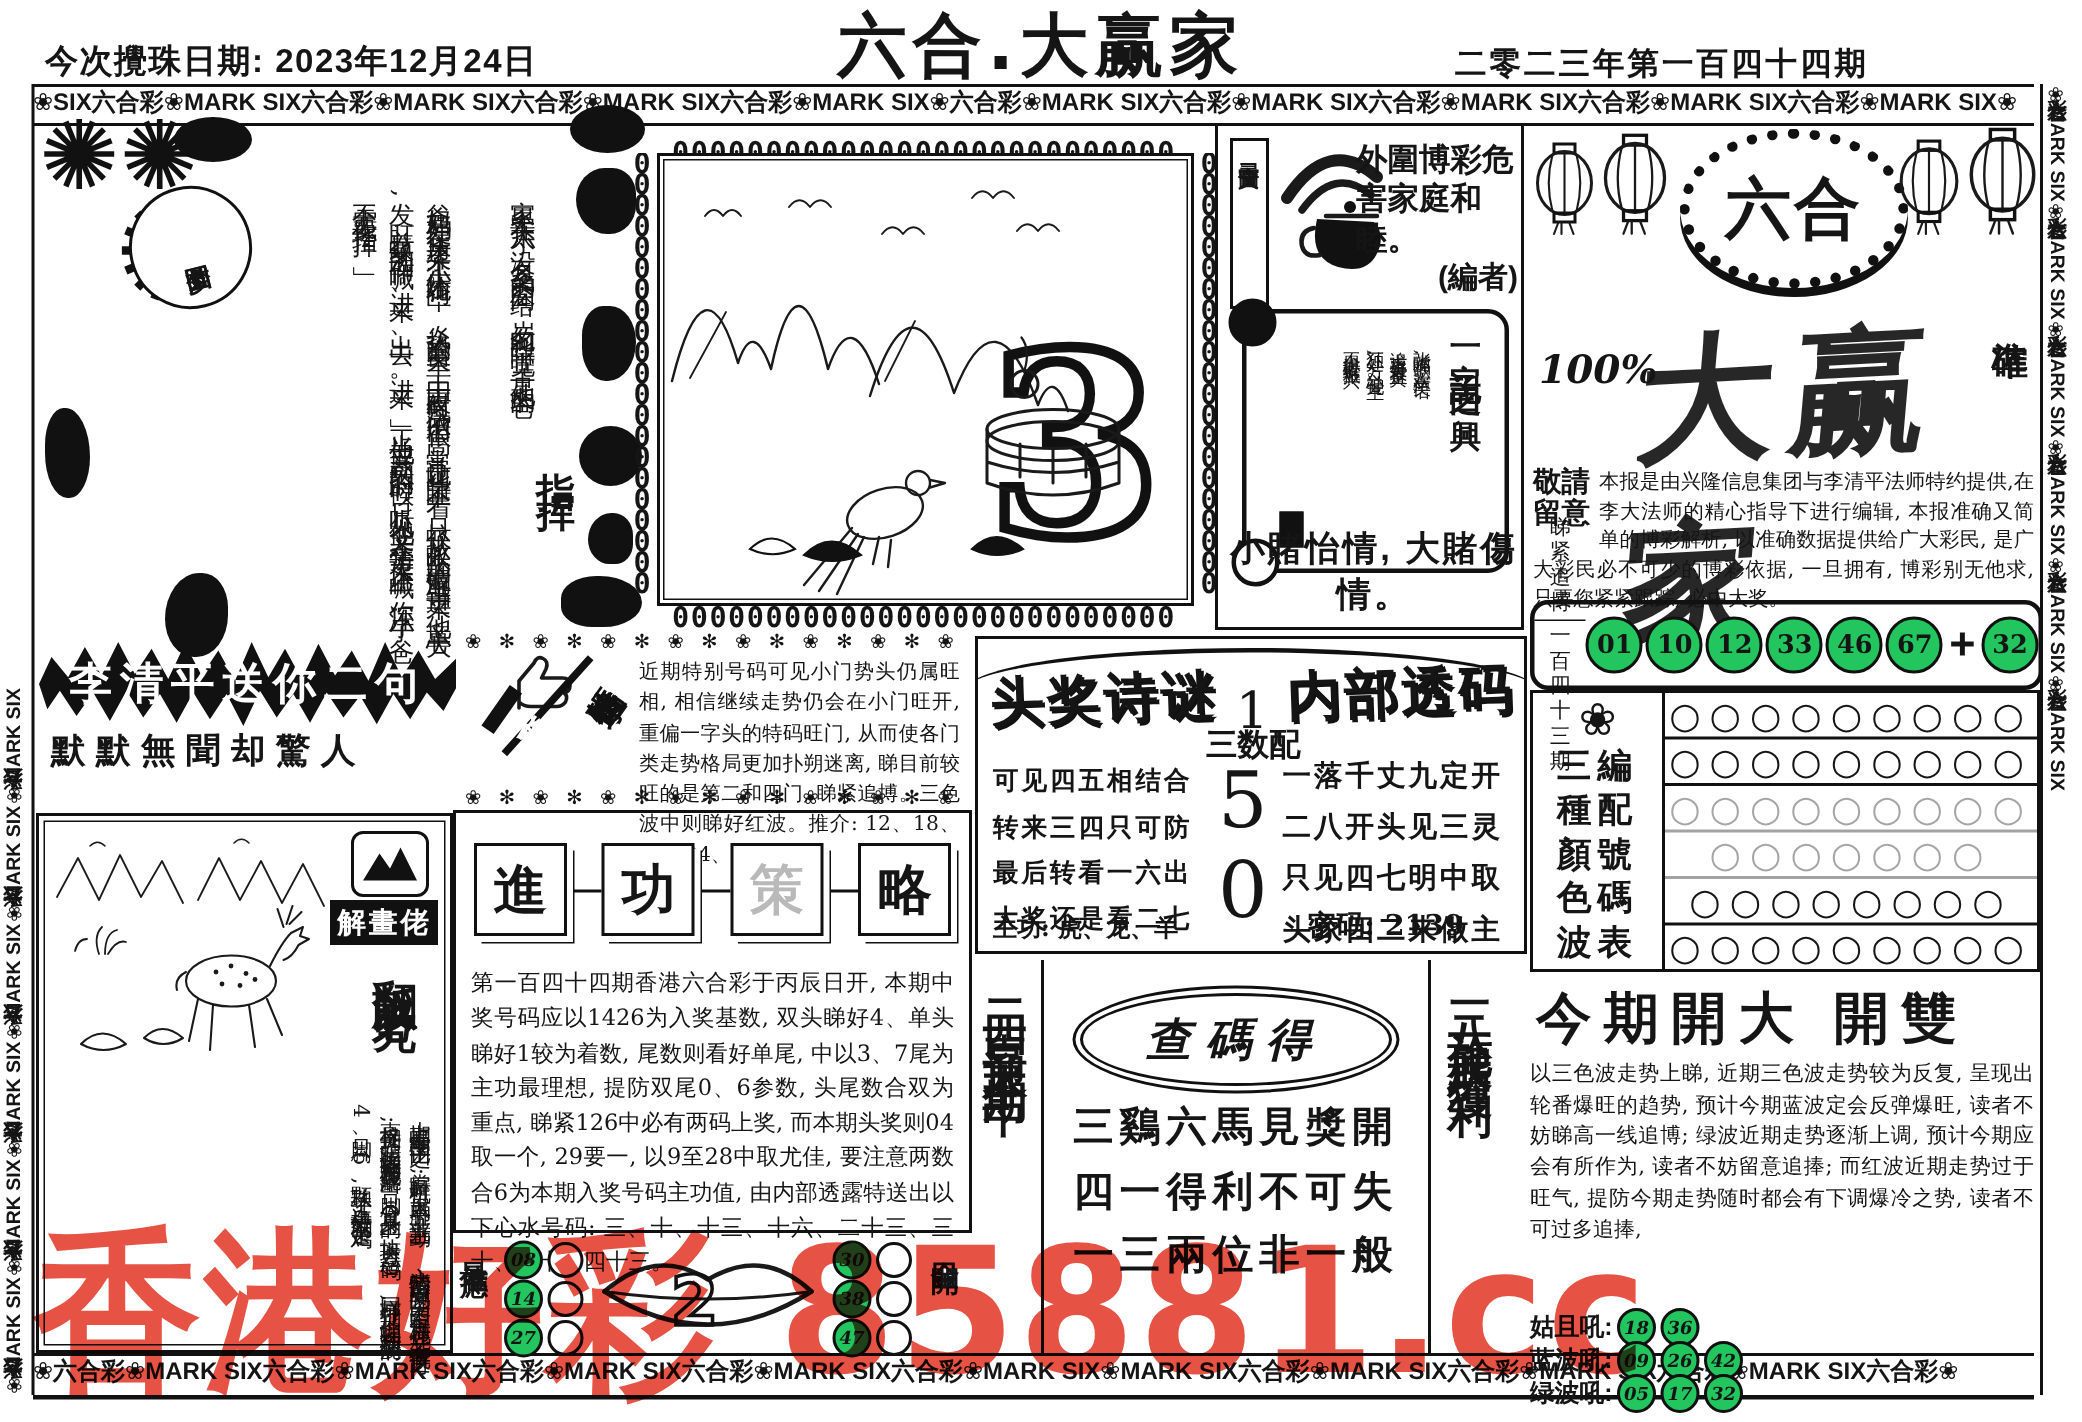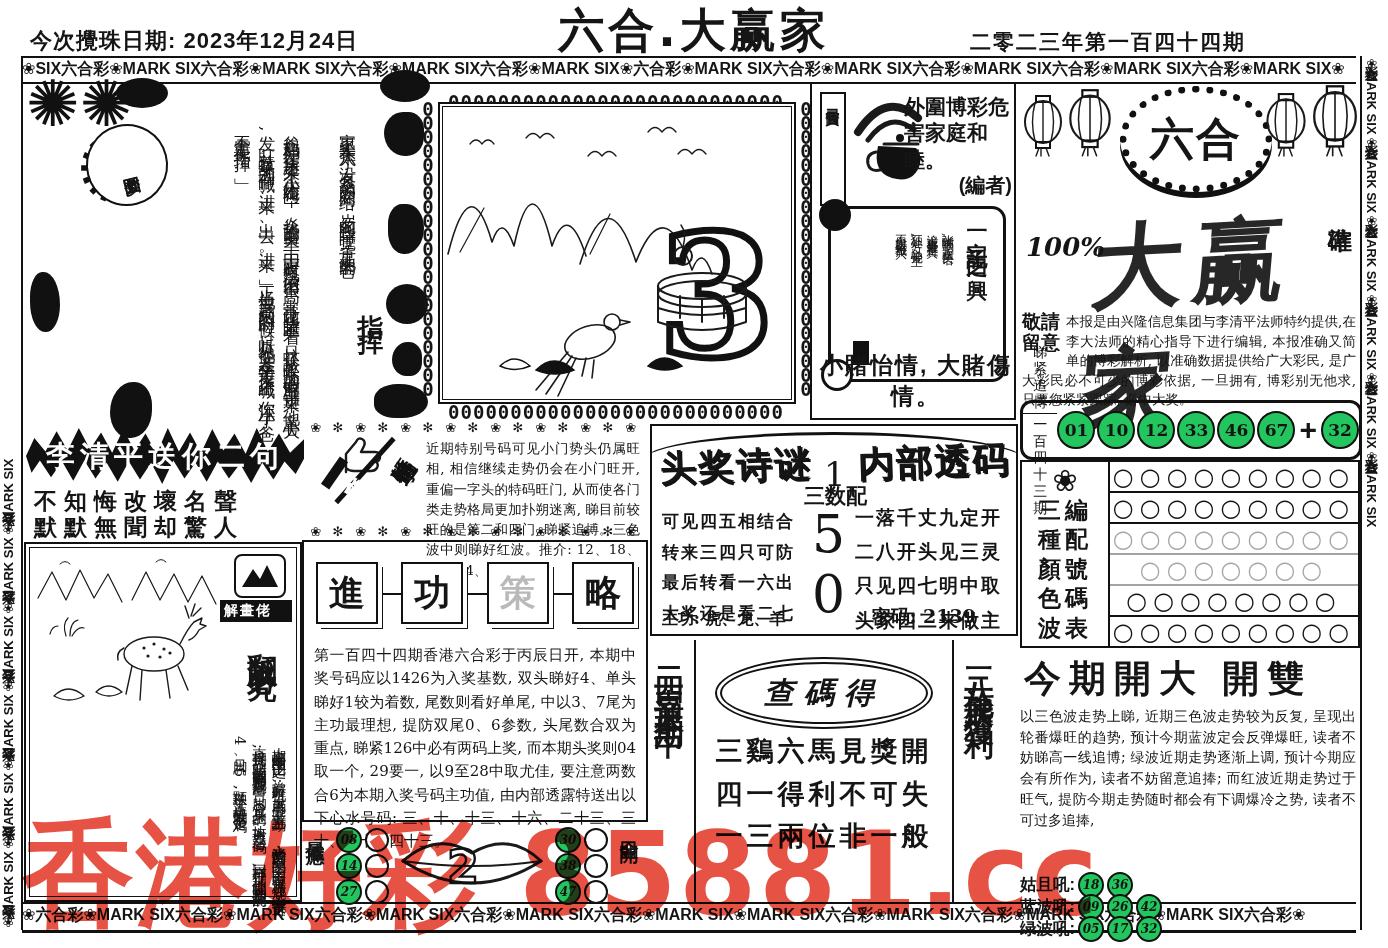--- a/index.html
+++ b/index.html
@@ -33,21 +33,21 @@
     font-size:17px;font-weight:700;transform:rotate(-14deg);background:#fff;}
   .spikeback{position:absolute;color:#111;font-size:64px;line-height:1;}
   
   .banner-spikes{position:absolute;inset:0;background:#111;
     clip-path:polygon(0 50%,3% 18%,7% 42%,11% 6%,15% 40%,19% 0,23% 38%,27% 8%,31% 44%,35% 2%,39% 40%,43% 10%,47% 46%,51% 0,55% 42%,59% 8%,63% 44%,67% 2%,71% 40%,75% 10%,79% 46%,83% 0,87% 42%,91% 10%,95% 44%,100% 20%,100% 55%,97% 82%,93% 60%,89% 92%,85% 62%,81% 98%,77% 64%,73% 90%,69% 60%,65% 96%,61% 62%,57% 90%,53% 58%,49% 100%,45% 62%,41% 92%,37% 60%,33% 96%,29% 62%,25% 90%,21% 58%,17% 94%,13% 60%,9% 88%,5% 58%,2% 80%);}
   .banner-text{position:relative;color:#fff;font-size:29px;font-weight:900;letter-spacing:5px;text-align:center;line-height:56px;}
   .poem2{font-family:"DejaVu Serif",serif;font-size:23px;font-weight:700;letter-spacing:7px;line-height:1.15;}
   
   .deer-panel{border:2px solid #111;outline:1px solid #111;outline-offset:-6px;}
   .badge-box{border:2px solid #111;border-radius:8px;background:#fff;display:flex;align-items:center;justify-content:center;}
-  .badge-label{background:#111;color:#fff;font-size:14px;font-weight:800;text-align:left;letter-spacing:2px;padding:2px 4px;}
+  .badge-label{background:#111;color:#fff;font-size:19px;font-weight:800;text-align:right;letter-spacing:2px;padding:2px 4px;}
   .notice-v{font-size:30px;font-weight:900;letter-spacing:6px;}
   .deer-text{font-size:14.5px;line-height:1.35;letter-spacing:2px;font-family:"DejaVu Serif",serif;}
   .oval-row{font-family:"DejaVu Sans Mono",monospace;font-size:19px;font-weight:700;letter-spacing:1px;text-align:center;line-height:20px;margin-top:10px;}
   .oval-col{font-family:"DejaVu Sans Mono",monospace;font-size:19px;font-weight:700;line-height:14px;width:16px;text-align:center;word-break:break-all;}
   .pic-inner{border:2px solid #111;outline:1px solid #111;outline-offset:-5px;background:#fff;}
   
   .waiwei-head{font-size:21px;font-weight:900;line-height:1.25;text-align:left;}
   .waiwei-byline{font-size:20px;font-weight:900;}
   .seal-box{border:2px solid #111;font-size:14px;font-weight:700;padding:3px 2px;letter-spacing:2px;}
   .scroll{border:3px solid #111;border-radius:14px;background:#fff;position:relative;}
@@ -164,21 +164,20 @@
 
     <div class="abs v story-txt" style="left:146px;top:40px;width:134px;height:296px;">爸妈妈便在床边弄了个小床给阿华。炎热的夏天里,由于夜时气温依旧很高,常常让阿华睡不着,一只蚊子从蚊帐上的破洞里钻进来,他童心大发,盯着蚊子的动作喊:「进来、出去、进来。」正当他兴高采烈的时候,只听见他父亲在旁边大床上喊:「你浑小子,爸不需要你指挥。」</div>
     <div class="blob" style="left:92px;top:-4px;width:52px;height:30px;border-radius:50%;"></div>
   </div>
 
   <div class="panel" style="left:26px;top:428px;width:278px;height:56px;">
     <div class="banner-spikes"></div>
     <div class="banner-text">李清平送你二句</div>
   </div>
   <div class="panel poem2" style="left:34px;top:488px;width:270px;height:52px;">
-    <div>不知悔改壞名聲</div>
     <div>默默無聞却驚人</div>
   </div>
 
   <div class="panel deer-panel" style="left:24px;top:542px;width:278px;height:360px;">
     <svg class="abs" style="left:10px;top:12px;" width="190" height="170" viewBox="0 0 190 170">
       <path class="sk" stroke-width="1.2" d="M2 42 L16 16 L30 44 L44 14 L58 42 L72 18 L86 46 M96 44 L110 16 L124 44 L138 18 L152 46 L166 20 L180 48"></path>
       <path class="sk" stroke-width="1" d="M24 8 q5 -5 10 0 M120 6 q5 -5 10 0"></path>
       <ellipse class="sk" stroke-width="1.4" cx="118" cy="98" rx="30" ry="17"></ellipse>
       <path class="sk" stroke-width="1.4" d="M144 88 Q152 72 158 66 M158 66 l8 -4 l-2 6 l6 2 l-7 4 q-4 8 -10 10 M153 62 l-4 -12 m6 10 l4 -12 m-2 12 l8 -8"></path>
       <path class="sk" stroke-width="1.4" d="M96 110 l-6 28 m16 -24 l-2 30 m26 -30 l4 28 m8 -32 l10 24 M88 92 q-8 4 -6 12"></path>

